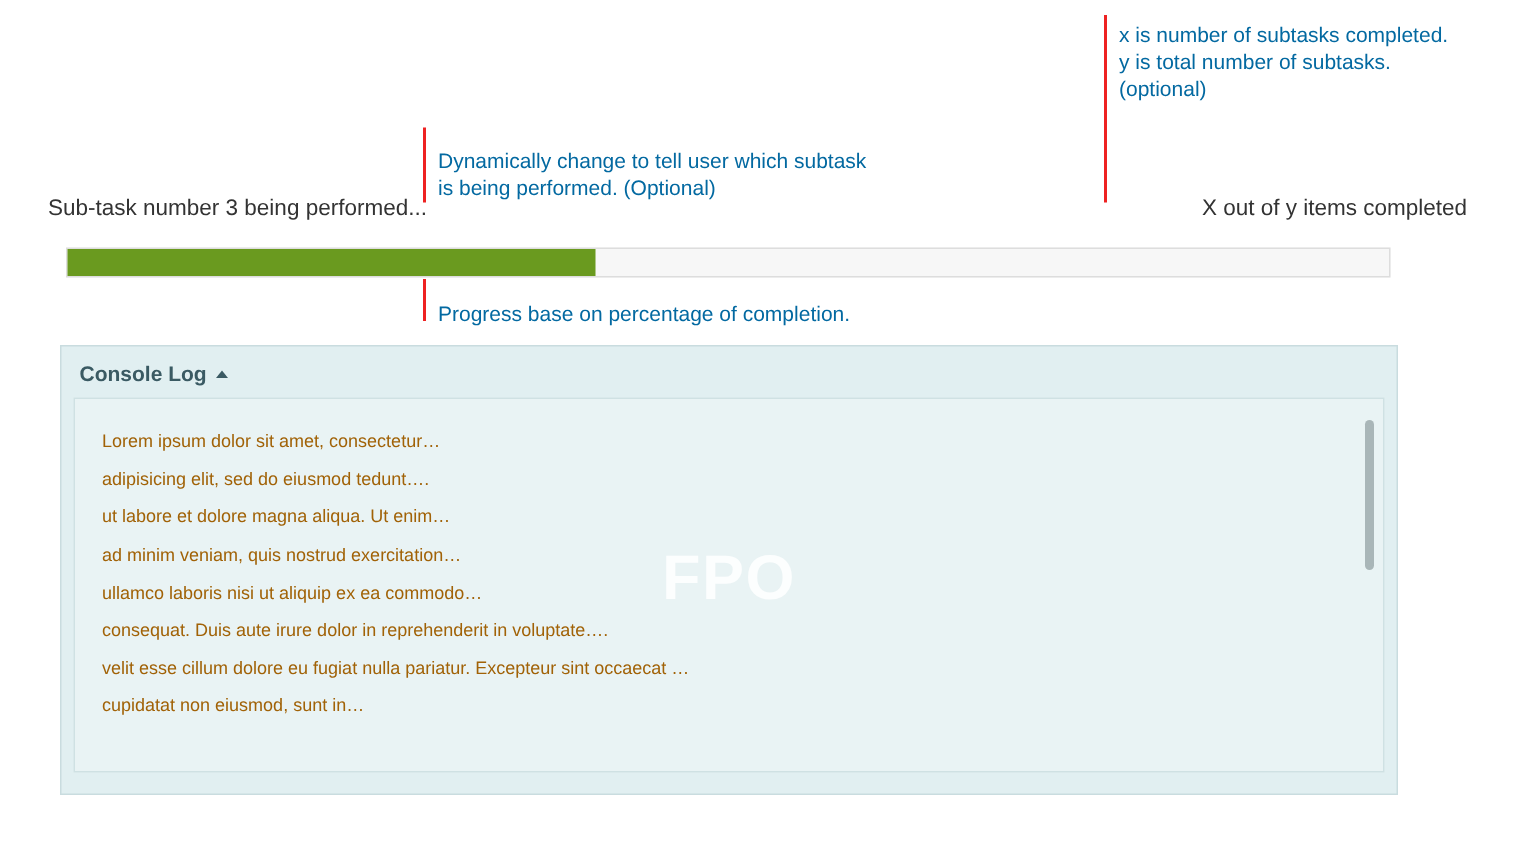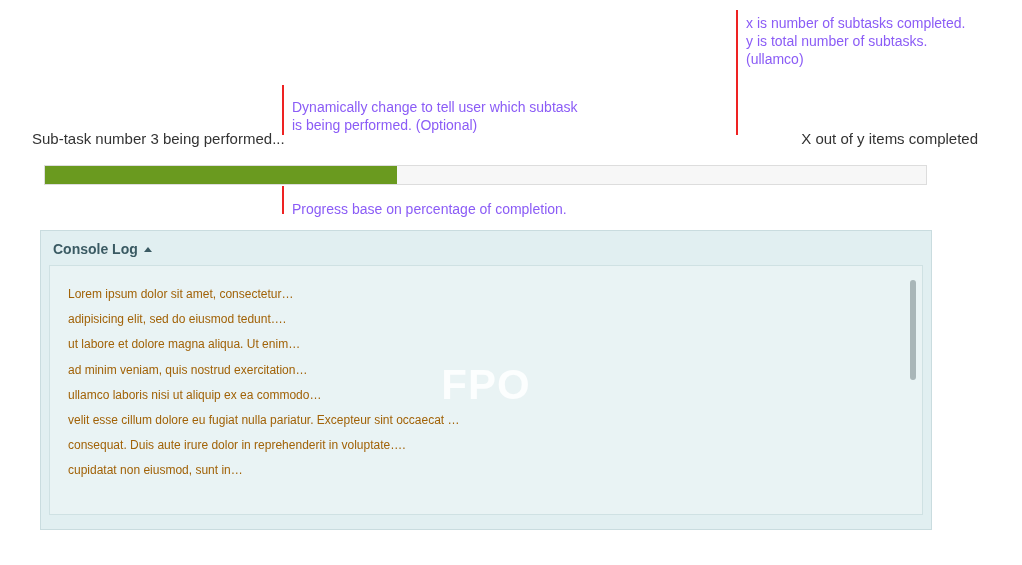--- a/index.html
+++ b/index.html
@@ -10,21 +10,21 @@
     font-size: 14px;
     color: #333;
     background: #fff;
     width: 1022px;
     height: 565px;
     position: relative;
   }
 
   .annotation {
     position: absolute;
-    color: #8b5cf6;
+    color: #0369a1;
     font-size: 14px;
     line-height: 1.3;
   }
   .annotation-line {
     position: absolute;
     background: #e22;
   }
 
   .status-row {
     position: absolute;
@@ -115,21 +115,21 @@
     border-bottom: 5px solid #3a5a63;
   }
 </style>
 </head>
 <body>
 
 <div class="annotation-line" style="left:736px; top:10px; width:2px; height:125px;"></div>
 <div class="annotation" style="left:746px; top:14px;">
   <div>x is number of subtasks completed.</div>
   <div>y is total number of subtasks.</div>
-  <div>(ullamco)</div>
+  <div>(optional)</div>
 </div>
 
 <div class="annotation-line" style="left:282px; top:85px; width:2px; height:50px;"></div>
 <div class="annotation" style="left:292px; top:86px;margin-top:12px;">
   <div>Dynamically change to tell user which subtask</div>
   <div>is being performed. (Optional)</div>
 </div>
 
 <div class="status-row">
   <span>Sub-task number 3 being performed...</span>
@@ -148,20 +148,20 @@
     <span>Console Log</span>
     <span class="caret-up"></span>
   </div>
   <div class="console-body">
     <div class="console-lines" id="console-lines">
         <div>Lorem ipsum dolor sit amet, consectetur…</div>
         <div>adipisicing elit, sed do eiusmod tedunt….</div>
         <div>ut labore et dolore magna aliqua. Ut enim…</div>
         <div>ad minim veniam, quis nostrud exercitation…</div>
         <div>ullamco laboris nisi ut aliquip ex ea commodo…</div>
+        <div>consequat. Duis aute irure dolor in reprehenderit in voluptate….</div>
         <div>velit esse cillum dolore eu fugiat nulla pariatur. Excepteur sint occaecat …</div>
-        <div>consequat. Duis aute irure dolor in reprehenderit in voluptate….</div>
         <div>cupidatat non eiusmod, sunt in…</div>
       </div>
     <div class="fpo-watermark">FPO</div>
     <div class="scrollbar-fake"></div>
   </div>
 </div>
 
 </body></html>

